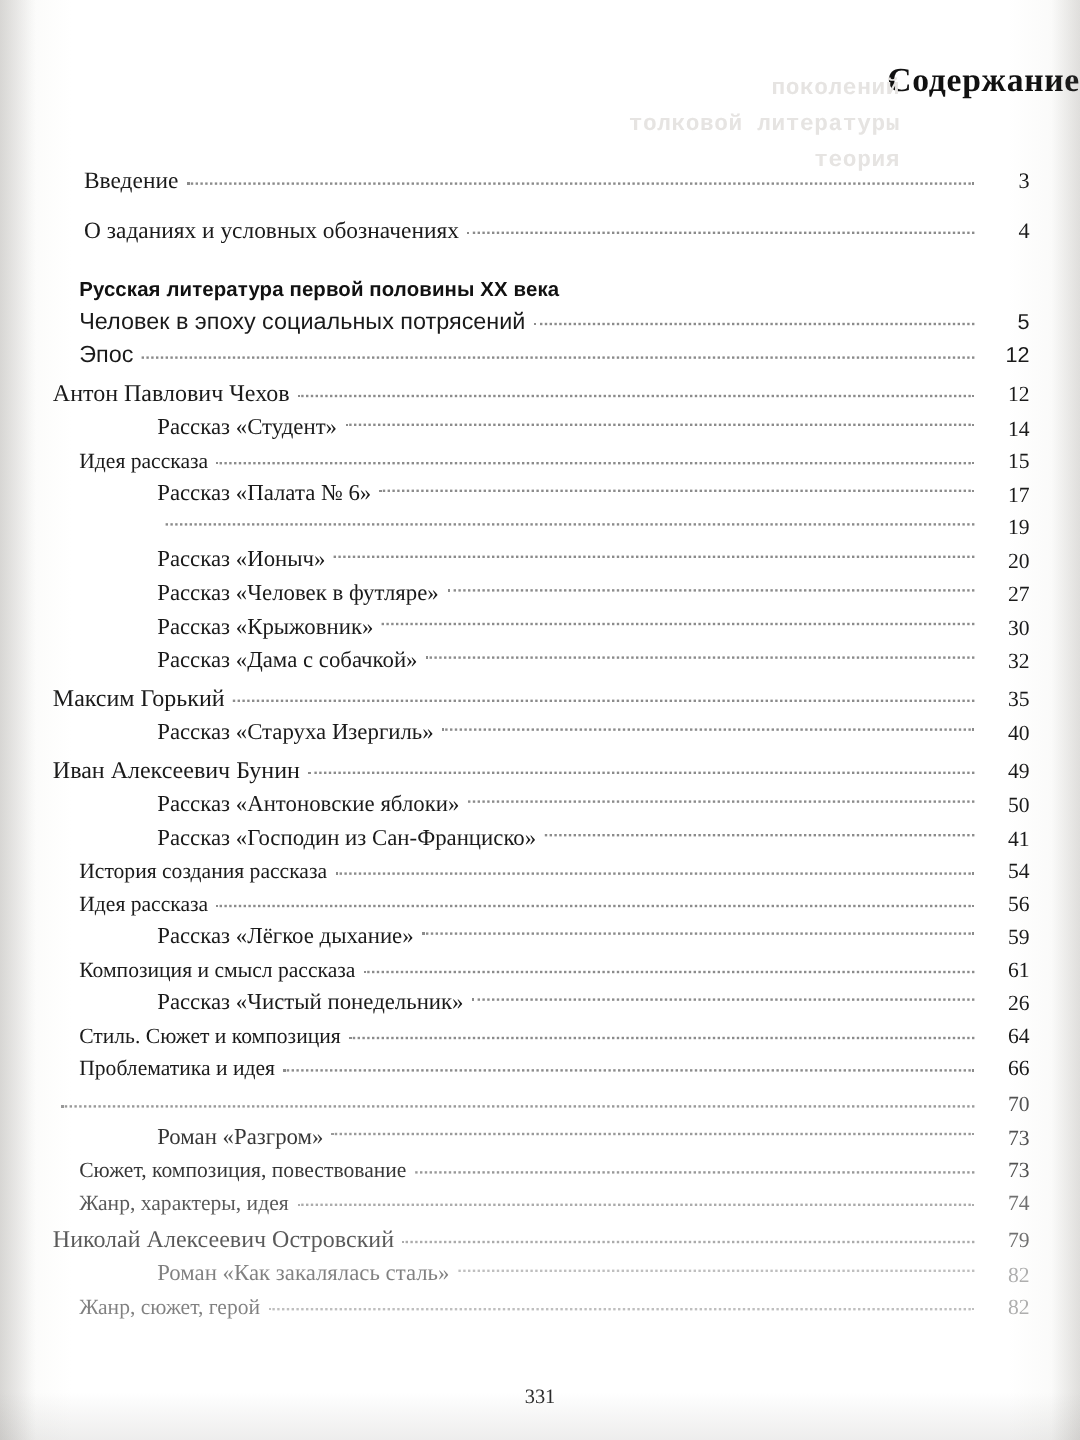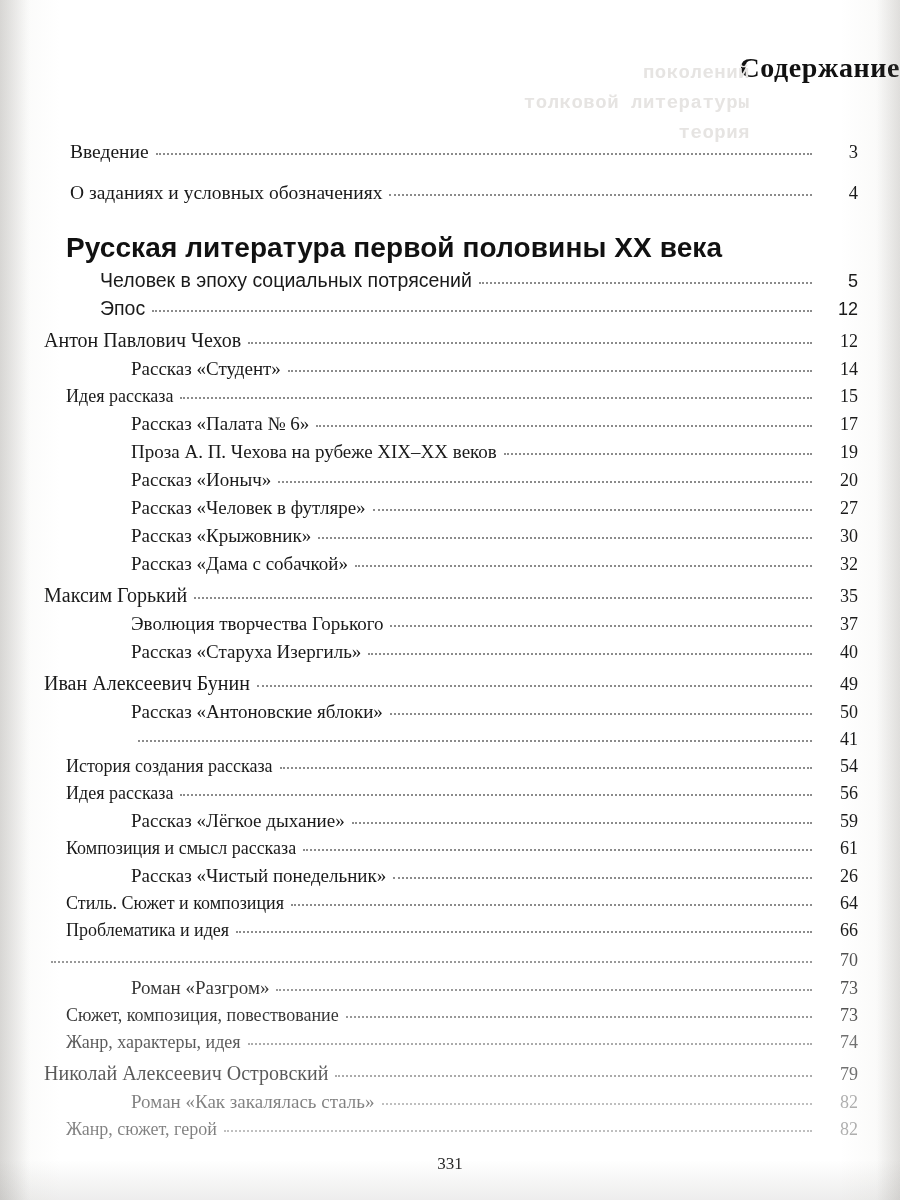--- a/index.html
+++ b/index.html
@@ -80,46 +80,47 @@
     color: #1a1a1a;
   }
 
   
   .lvl-intro { font-size: 19.5px; padding-left: 70px; margin-bottom: 21px; }
   .lvl-intro .page-no { font-size: 18.5px; }
 
   .section-head {
     font-family: "Liberation Sans", sans-serif;
     font-weight: bold;
-    font-size: 28px;
+    font-size: 17px;
     padding: 0 42px 0 66px;
     margin-top: 30px;
     margin-bottom: 7px;
     color: #111;
     letter-spacing: .1px;
   }
   .lvl-sans {
     font-family: "Liberation Sans", sans-serif;
     font-size: 19.5px;
-    padding-left: 100px;
+    padding-left: 66px;
     margin-bottom: 8px;
   }
   .lvl-sans .page-no { font-family: "Liberation Sans", sans-serif; font-size: 18px; }
   .lvl-sans .dots { border-bottom-style: dotted; }
 
   .lvl-author {
     font-size: 20px;
     padding-left: 44px;
     margin-top: 12px;
     margin-bottom: 9px;
   }
   .lvl-work {
     font-size: 19px;
     padding-left: 131px;
     margin-bottom: 9px;
+    align-items: center;
   }
   .lvl-sub {
     font-size: 18px;
     margin-bottom: 9px;
   }
   
   .fade1 { opacity: .88; }
   .fade2 { opacity: .72; }
   .fade3 { opacity: .55; }
   .fade1 .page-no, .fade2 .page-no { color: #3a3a3a; }
@@ -203,21 +204,20 @@
         <span class="label">Идея рассказа</span>
         <span class="dots"></span>
         <span class="page-no">15</span>
       </li>
       <li class="row lvl-work">
         <span class="label">Рассказ «Палата № 6»</span>
         <span class="dots"></span>
         <span class="page-no">17</span>
       </li>
       <li class="row lvl-work">
-        <span class="label">Проза А. П. Чехова на рубеже XIX–XX веков</span>
         <span class="dots"></span>
         <span class="page-no">19</span>
       </li>
       <li class="row lvl-work">
         <span class="label">Рассказ «Ионыч»</span>
         <span class="dots"></span>
         <span class="page-no">20</span>
       </li>
       <li class="row lvl-work">
         <span class="label">Рассказ «Человек в футляре»</span>
@@ -233,40 +233,36 @@
         <span class="label">Рассказ «Дама с собачкой»</span>
         <span class="dots"></span>
         <span class="page-no">32</span>
       </li>
       <li class="row lvl-author">
         <span class="label">Максим Горький</span>
         <span class="dots"></span>
         <span class="page-no">35</span>
       </li>
       <li class="row lvl-work">
-        <span class="label">Эволюция творчества Горького</span>
-        <span class="dots"></span>
-        <span class="page-no">37</span>
-      </li>
-      <li class="row lvl-work">
         <span class="label">Рассказ «Старуха Изергиль»</span>
         <span class="dots"></span>
         <span class="page-no">40</span>
       </li>
       <li class="row lvl-author">
         <span class="label">Иван Алексеевич Бунин</span>
         <span class="dots"></span>
         <span class="page-no">49</span>
       </li>
       <li class="row lvl-work">
         <span class="label">Рассказ «Антоновские яблоки»</span>
         <span class="dots"></span>
         <span class="page-no">50</span>
       </li>
       <li class="row lvl-work">
+        <span class="label">Рассказ «Господин из Сан-Франциско»</span>
         <span class="dots"></span>
         <span class="page-no">41</span>
       </li>
       <li class="row lvl-sub">
         <span class="label">История создания рассказа</span>
         <span class="dots"></span>
         <span class="page-no">54</span>
       </li>
       <li class="row lvl-sub">
         <span class="label">Идея рассказа</span>

